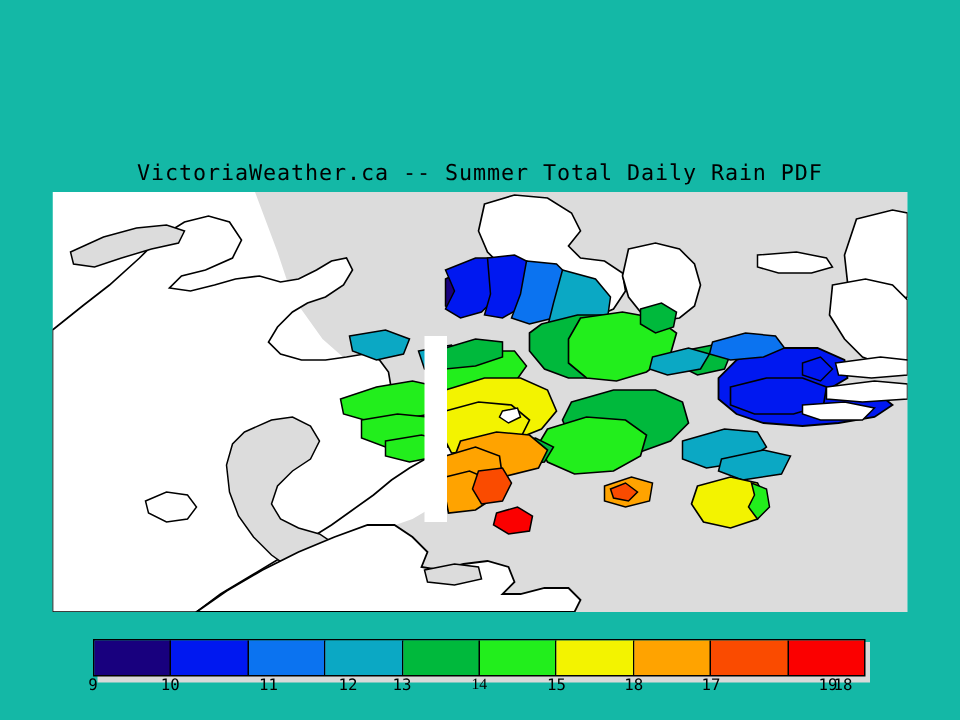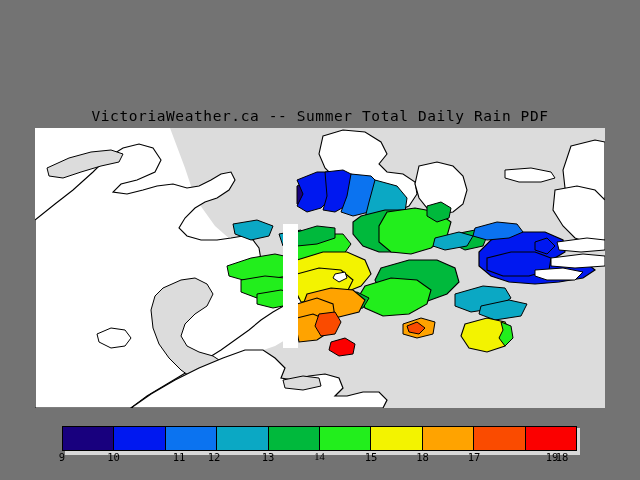--- a/index.html
+++ b/index.html
@@ -1,18 +1,18 @@
 <!DOCTYPE html>
 <html><head>
 <meta charset="utf-8">
 <style>
   html,body{margin:0;padding:0;background:#ffffff;}
   body{width:640px;height:480px;overflow:hidden;
        font-family:"DejaVu Sans Mono","Liberation Mono",monospace;}
-  #root{position:relative;width:640px;height:480px;background:#737373;}
+  #root{position:relative;width:640px;height:480px;background:#14b8a6;}
 
   #title{position:absolute;left:0;top:108px;width:640px;text-align:center;
          font-family:"DejaVu Sans Mono","Liberation Mono",monospace;
          font-size:14.5px;letter-spacing:0.6px;color:#000;white-space:pre;}
 
   #map{position:absolute;left:35px;top:128px;width:570px;height:280px;}
 
   #cbwrap{position:absolute;left:0;top:418px;width:640px;height:62px;}
   #cbshadow{position:absolute;left:65px;top:10px;width:515px;height:27px;background:#d9d9d9;}
   #cbar{position:absolute;left:62px;top:426px;width:515px;height:25px;
@@ -200,21 +200,21 @@
     <div style="background: rgb(243, 243, 0);"></div>
     <div style="background: rgb(255, 163, 0);"></div>
     <div style="background: rgb(250, 75, 0);"></div>
     <div style="background: rgb(251, 0, 0);"></div>
   </div>
 
   <div id="ticks">
     <span style="left: 62px;">9</span>
     <span style="left: 113.5px;">10</span>
     <span style="left: 179px;">11</span>
-    <span style="left: 214px;">12</span>
+    <span style="left: 232px;">12</span>
     <span style="left: 268px;">13</span>
     <span style="left: 319.5px; font-family: Liberation Serif, serif;">14</span>
     <span style="left: 371px;">15</span>
     <span style="left: 422.5px;">18</span>
     <span style="left: 474px;">17</span>
     <span style="left: 534px; margin-left: 28px;">18</span>
     <span style="left: 552px;">19</span>
   </div>
 
 

